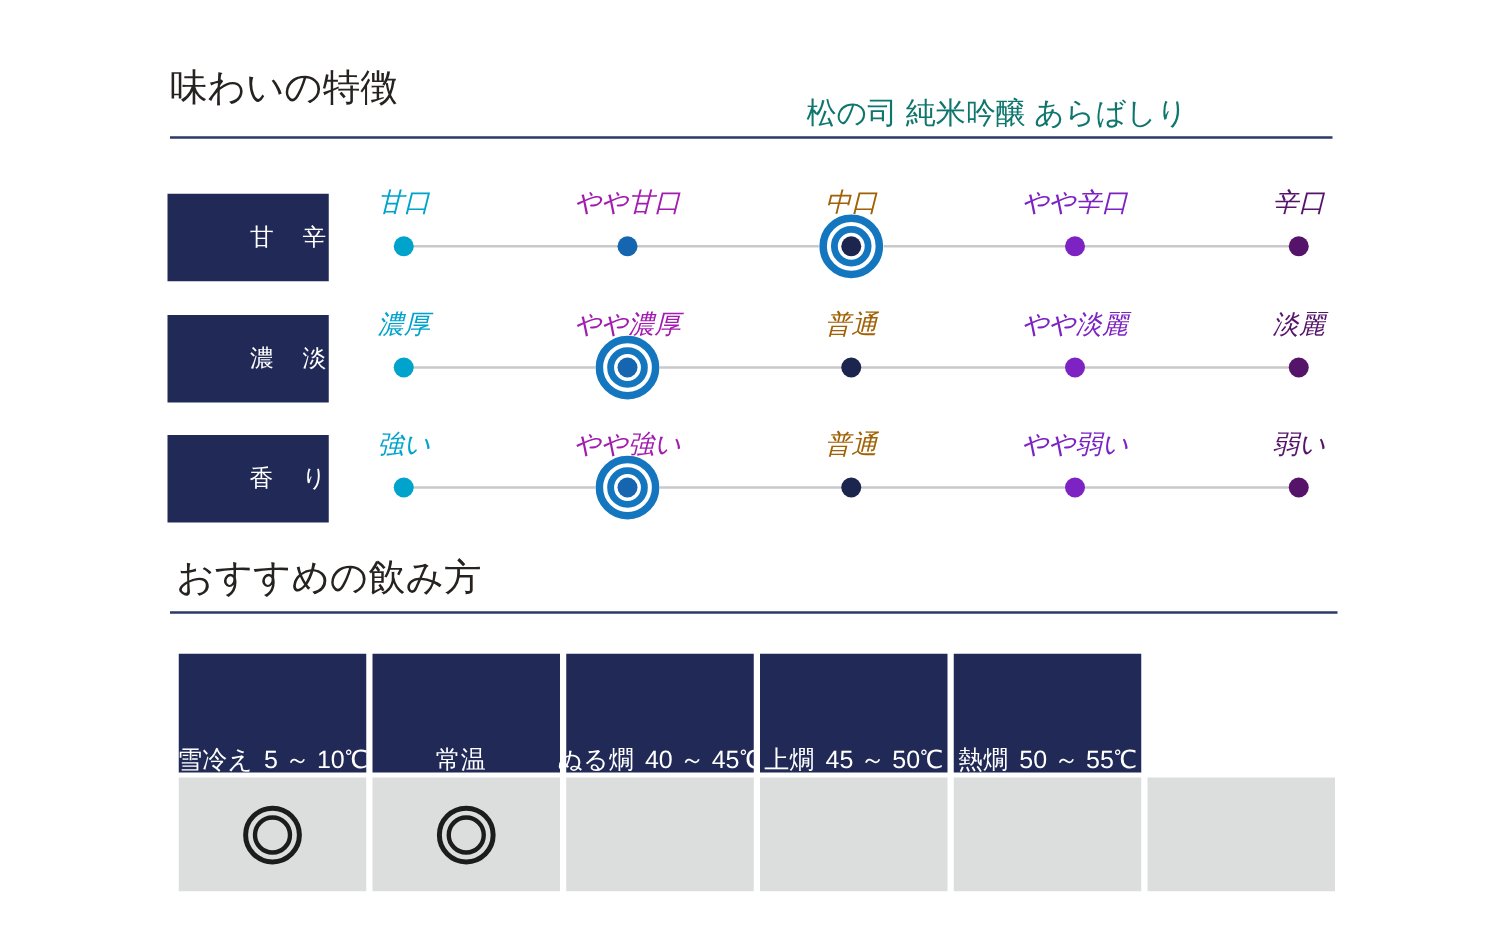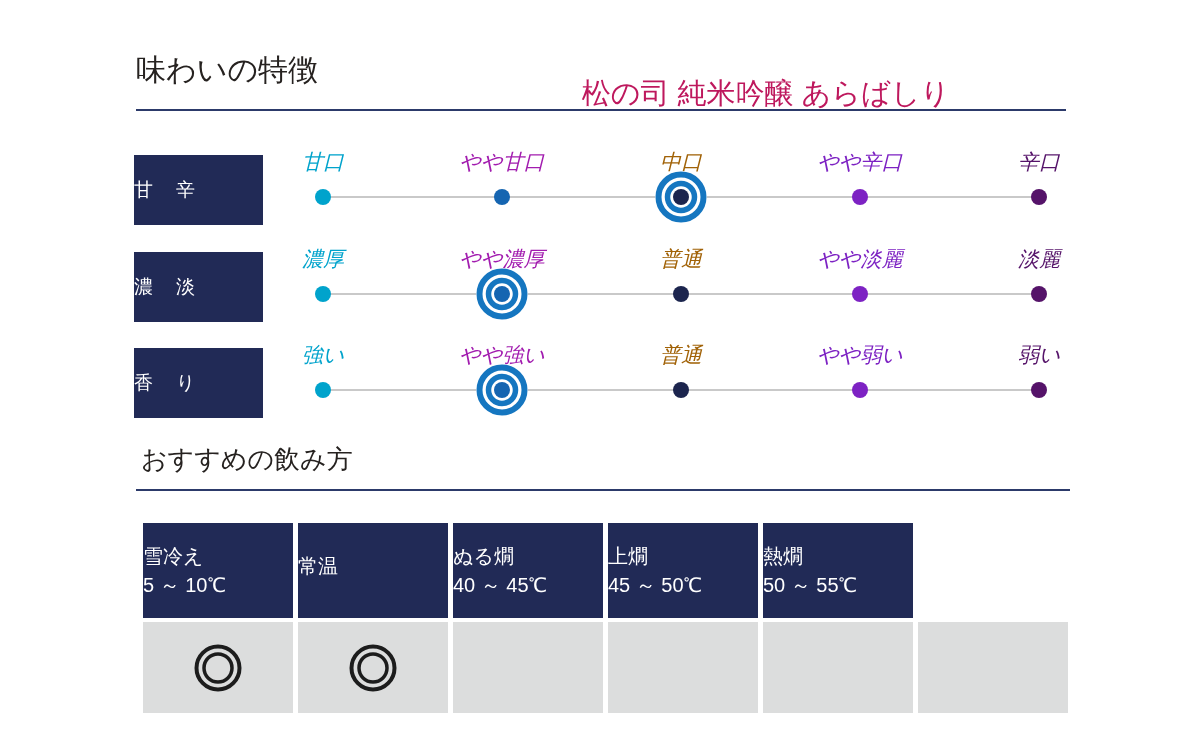--- a/index.html
+++ b/index.html
@@ -1,49 +1,49 @@
 <!DOCTYPE html>
 <html><head>
 <meta charset="utf-8">
 <style>
   html,body{margin:0;padding:0;background:#ffffff;}
   .page{position:relative;width:1084px;height:750px;background:#ffffff;
         font-family:"Liberation Sans",sans-serif;overflow:hidden;margin-left:46px;}
 
   
   .title{position:absolute;left:90px;top:50px;font-size:30px;font-weight:500;color:#262220;margin:0;}
-  .product{position:absolute;top:74px;right:180px;font-size:29px;color:#be185d;white-space:nowrap;text-align:center;}
+  .product{position:absolute;top:74px;right:180px;font-size:24px;color:#0f766e;white-space:nowrap;text-align:center;}
   .rule{position:absolute;height:2px;background:#2c3a6a;}
   .rule1{left:90px;top:109px;width:930px;}
   .rule2{left:90px;top:489px;width:934px;}
 
   
   .scale-row{position:absolute;left:0;width:1200px;height:80px;}
   .row-0{top:155px;} .row-1{top:252px;} .row-2{top:348px;}
   .cat-box{position:absolute;left:88px;top:0;width:129px;height:70px;background:#212a56;
-           color:#ffffff;display:flex;align-items:center;justify-content:flex-start;
+           color:#ffffff;display:flex;align-items:center;justify-content:flex-end;
            font-size:19px;letter-spacing:2px;}
   .track{position:absolute;left:277px;top:41px;width:716px;height:2px;background:#c9c9c9;}
   .pt{position:absolute;top:0;width:0;height:80px;}
   .pt-label{position:absolute;top:-7px;left:0;transform:translateX(-50%);
             font-size:21px;white-space:nowrap;font-style:italic;}
   .pt-dot{position:absolute;top:34px;left:0;transform:translateX(-50%);
           width:16px;height:16px;border-radius:50%;}
   .c0{color:#00a3cc;} .c1{color:#a21caf;} .c2{color:#a16207;} .c3{color:#7d22c3;} .c4{color:#551369;}
   .bg0{background:#00a3cc;} .bg1{background:#1565b1;} .bg2{background:#1c254e;}
   .bg3{background:#7d22c3;} .bg4{background:#551369;}
   .marker{position:absolute;top:14px;width:56px;height:56px;transform:translateX(-50%);}
 
   
-  .title2{position:absolute;left:95px;top:442px;font-size:26px;font-weight:500;color:#262220;margin:0;}
+  .title2{position:absolute;left:95px;top:442px;font-size:30px;font-weight:500;color:#262220;margin:0;}
   .serve-table{position:absolute;left:97px;top:523px;width:930px;}
   .serve-head,.serve-body{display:flex;gap:5px;}
   .serve-body{margin-top:4px;}
   .head-cell{width:150px;height:95px;background:#212a56;color:#ffffff;
-             display:flex;flex-direction:column;align-items:flex-start;justify-content:center;
+             display:flex;flex-direction:row;align-items:flex-end;justify-content:center;
              gap:9px;font-size:20px;text-align:center;}
   .head-name,.head-temp{line-height:1;white-space:nowrap;}
   .body-cell{width:150px;height:91px;background:#dcdddd;
              display:flex;align-items:center;justify-content:center;}
 </style>
 </head>
 <body>
 
 <div class="page">
 

